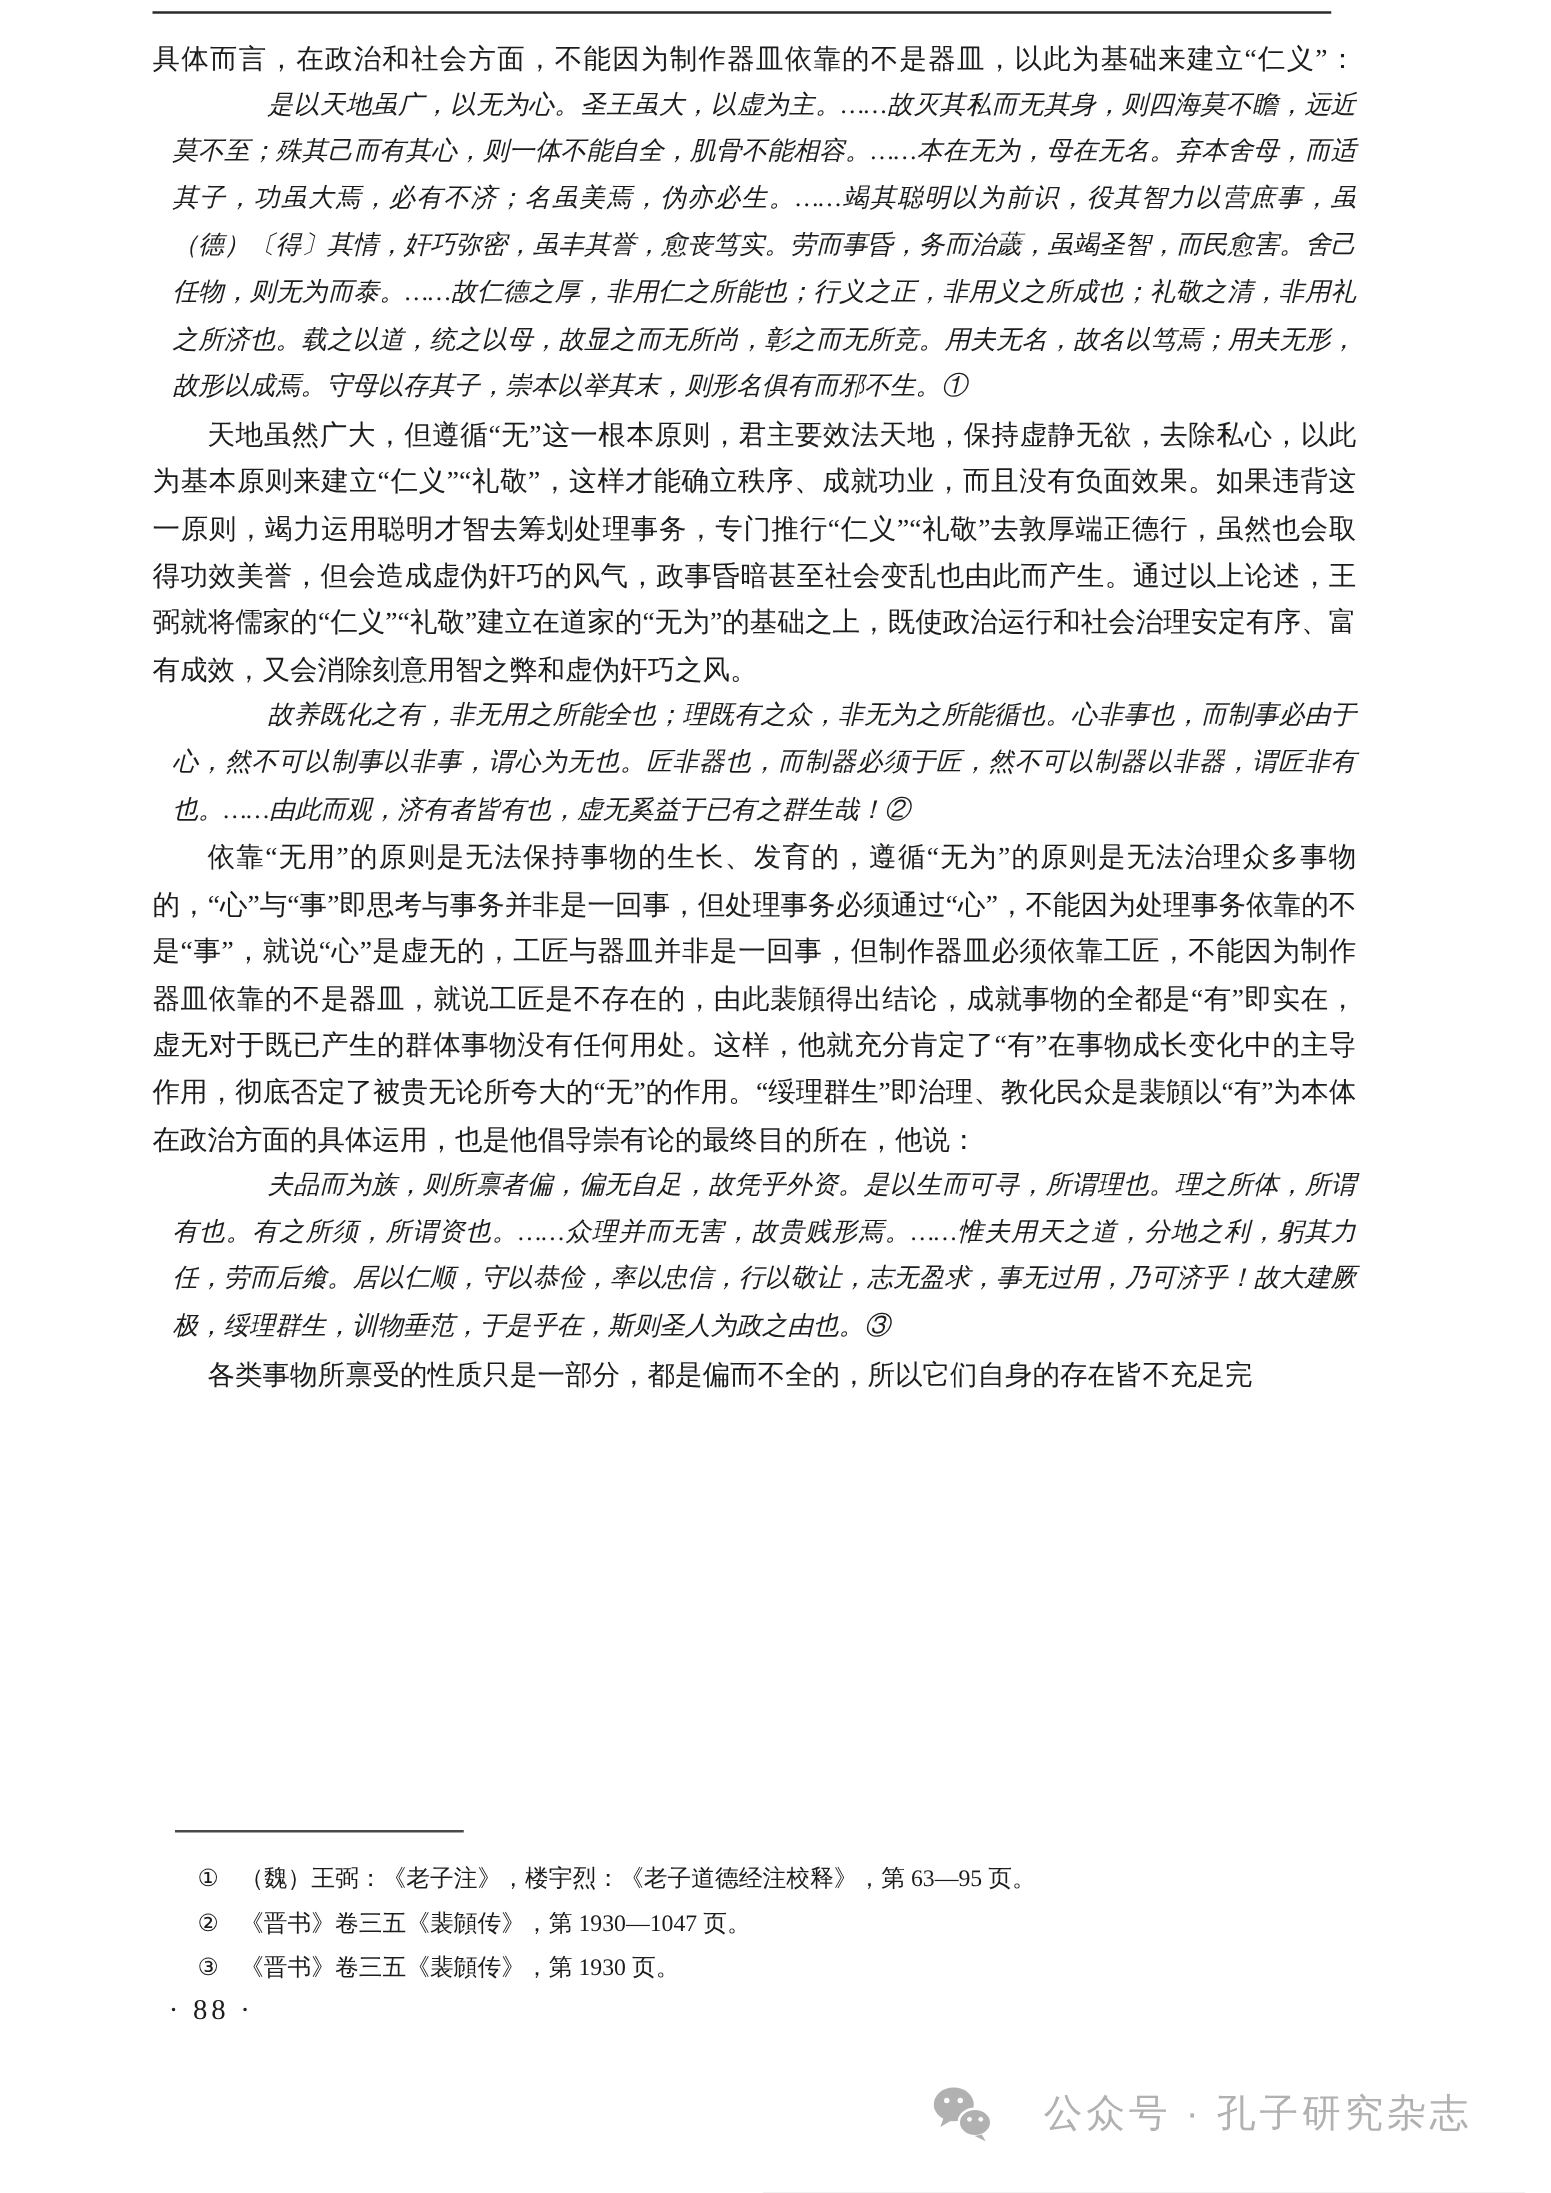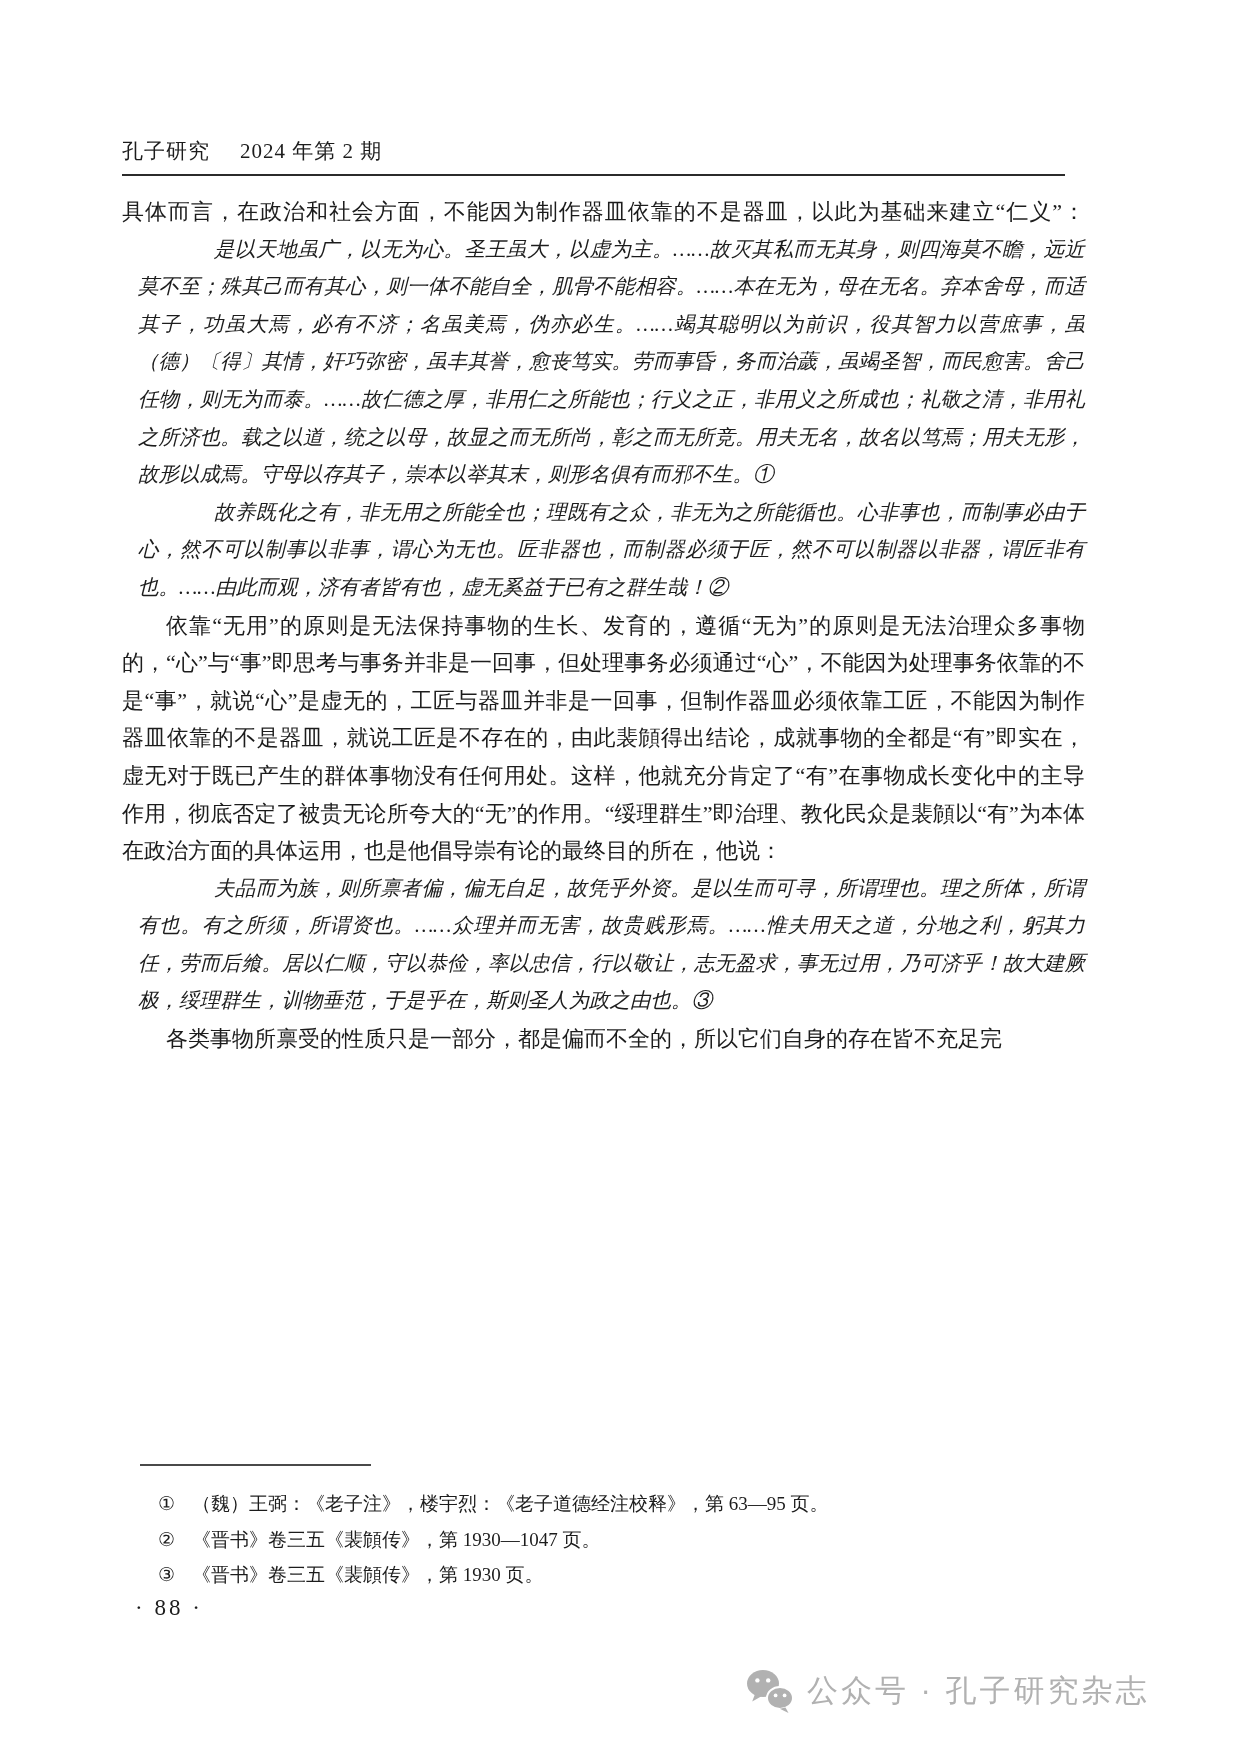--- a/index.html
+++ b/index.html
@@ -80,38 +80,36 @@
     display:flex;
     align-items:center;
     gap:13px;
     color:#b1b1b1;
   }
   .watermark-text {
     font-family:"Liberation Sans","DejaVu Sans",sans-serif;
     font-size:31px;
     letter-spacing:3px;
     font-weight:400;
+    margin-left:28px;
   }
   .wm-icon { display:block; }
 </style>
 </head>
 <body>
 
 <div class="page">
   <div class="content">
 
-    <div class="page-header">
-      <span>孔子研究</span>
-      <span>2024 年第 2 期</span>
-    </div>
     <div class="header-rule"></div>
 
     <div class="article-body">
       <p class="para first">具体而言，在政治和社会方面，不能因为制作器皿依靠的不是器皿，以此为基础来建立“仁义”：</p>
       <blockquote class="quote">是以天地虽广，以无为心。圣王虽大，以虚为主。……故灭其私而无其身，则四海莫不瞻，远近莫不至；殊其己而有其心，则一体不能自全，肌骨不能相容。……本在无为，母在无名。弃本舍母，而适其子，功虽大焉，必有不济；名虽美焉，伪亦必生。……竭其聪明以为前识，役其智力以营庶事，虽（德）〔得〕其情，奸巧弥密，虽丰其誉，愈丧笃实。劳而事昏，务而治薉，虽竭圣智，而民愈害。舍己任物，则无为而泰。……故仁德之厚，非用仁之所能也；行义之正，非用义之所成也；礼敬之清，非用礼之所济也。载之以道，统之以母，故显之而无所尚，彰之而无所竞。用夫无名，故名以笃焉；用夫无形，故形以成焉。守母以存其子，崇本以举其末，则形名俱有而邪不生。①</blockquote>
+      <p class="para">天地虽然广大，但遵循“无”这一根本原则，君主要效法天地，保持虚静无欲，去除私心，以此为基本原则来建立“仁义”“礼敬”，这样才能确立秩序、成就功业，而且没有负面效果。如果违背这一原则，竭力运用聪明才智去筹划处理事务，专门推行“仁义”“礼敬”去敦厚端正德行，虽然也会取得功效美誉，但会造成虚伪奸巧的风气，政事昏暗甚至社会变乱也由此而产生。通过以上论述，王弼就将儒家的“仁义”“礼敬”建立在道家的“无为”的基础之上，既使政治运行和社会治理安定有序、富有成效，又会消除刻意用智之弊和虚伪奸巧之风。</p>
       <blockquote class="quote">故养既化之有，非无用之所能全也；理既有之众，非无为之所能循也。心非事也，而制事必由于心，然不可以制事以非事，谓心为无也。匠非器也，而制器必须于匠，然不可以制器以非器，谓匠非有也。……由此而观，济有者皆有也，虚无奚益于已有之群生哉！②</blockquote>
       <p class="para">依靠“无用”的原则是无法保持事物的生长、发育的，遵循“无为”的原则是无法治理众多事物的，“心”与“事”即思考与事务并非是一回事，但处理事务必须通过“心”，不能因为处理事务依靠的不是“事”，就说“心”是虚无的，工匠与器皿并非是一回事，但制作器皿必须依靠工匠，不能因为制作器皿依靠的不是器皿，就说工匠是不存在的，由此裴頠得出结论，成就事物的全都是“有”即实在，虚无对于既已产生的群体事物没有任何用处。这样，他就充分肯定了“有”在事物成长变化中的主导作用，彻底否定了被贵无论所夸大的“无”的作用。“绥理群生”即治理、教化民众是裴頠以“有”为本体在政治方面的具体运用，也是他倡导崇有论的最终目的所在，他说：</p>
       <blockquote class="quote">夫品而为族，则所禀者偏，偏无自足，故凭乎外资。是以生而可寻，所谓理也。理之所体，所谓有也。有之所须，所谓资也。……众理并而无害，故贵贱形焉。……惟夫用天之道，分地之利，躬其力任，劳而后飨。居以仁顺，守以恭俭，率以忠信，行以敬让，志无盈求，事无过用，乃可济乎！故大建厥极，绥理群生，训物垂范，于是乎在，斯则圣人为政之由也。③</blockquote>
       <p class="para">各类事物所禀受的性质只是一部分，都是偏而不全的，所以它们自身的存在皆不充足完</p>
     </div>
   </div>
 
   <div class="footnote-divider"></div>
 
   <div class="footnotes">

